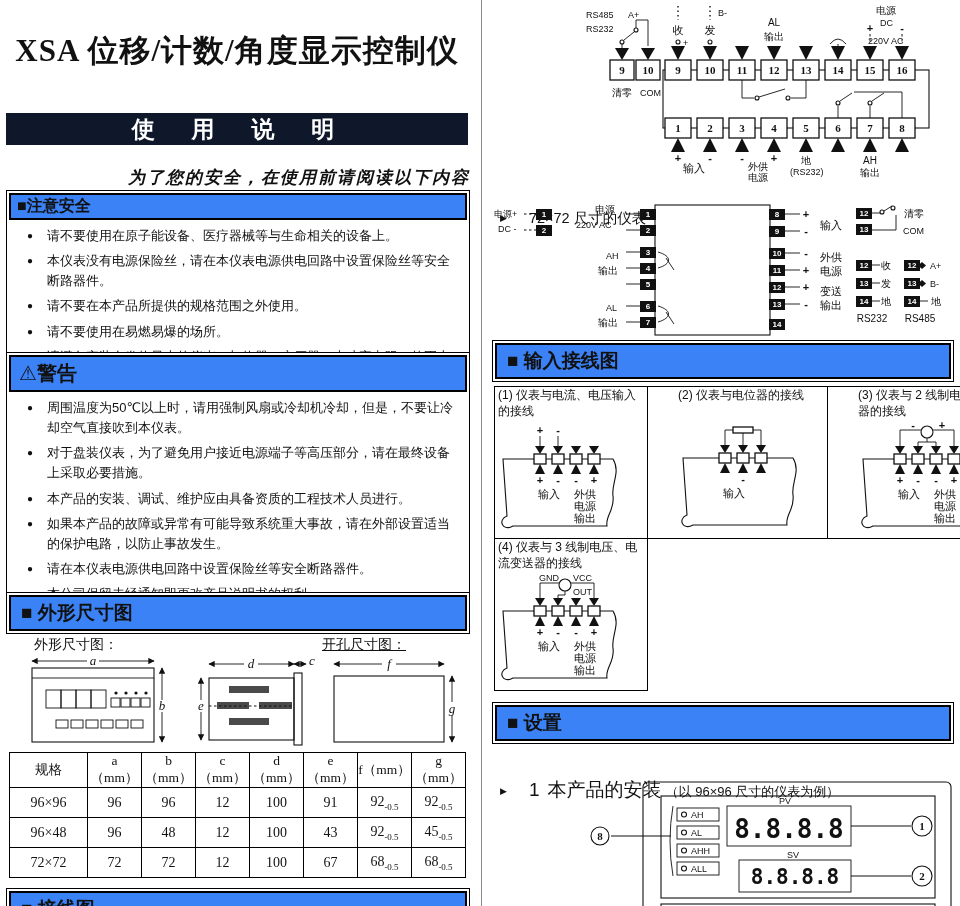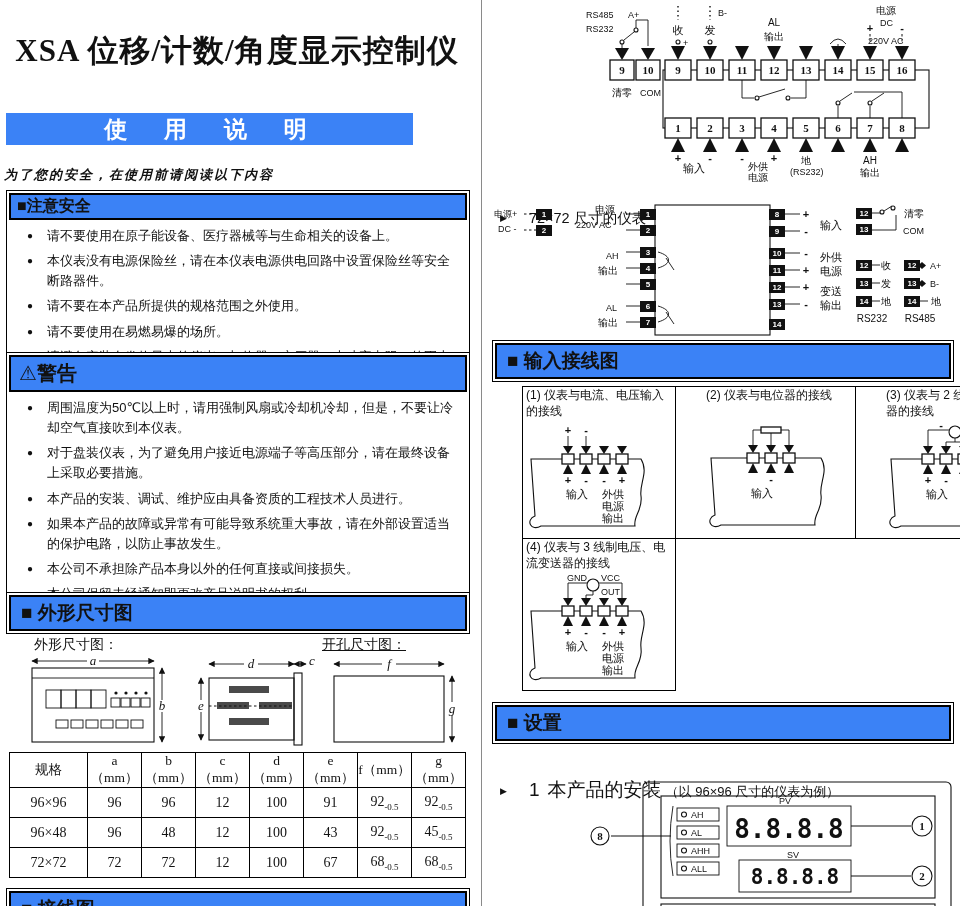--- a/index.html
+++ b/index.html
@@ -8,24 +8,24 @@
   .col{position:absolute;top:0;}
   #col-left{left:4px;width:466px;height:906px;}
   #col-right{left:490px;width:468px;height:906px;}
   #divider{position:absolute;left:481px;top:0;width:1px;height:906px;background:#8a8a8a;}
 
   .abs{position:absolute;}
 
   
   .doc-title{left:0;top:30px;width:466px;text-align:center;font-family:"Liberation Serif","DejaVu Serif",serif;
              font-weight:bold;font-size:31px;letter-spacing:1px;}
-  .usage-bar{left:2px;top:113px;width:407px;height:32px;background:#3b82f6;color:#fff;
+  .usage-bar{left:2px;top:113px;width:462px;height:32px;background:#0f172a;color:#fff;
              font-weight:bold;font-size:23px;text-align:center;line-height:32px;letter-spacing:8px;white-space:pre;}
-  .safety-note{left:0;top:166px;width:466px;text-align:left;font-family:"Liberation Serif","DejaVu Serif",serif;
-               font-style:italic;font-weight:bold;font-size:13px;letter-spacing:2px;}
+  .safety-note{left:0;top:166px;width:466px;text-align:right;font-family:"Liberation Serif","DejaVu Serif",serif;
+               font-style:italic;font-weight:bold;font-size:17px;letter-spacing:2px;}
 
   
   .sec-box{border:1px solid #000;background:#fff;}
   .sec-head{margin:2px;border:2px solid #000;background:#3b82f6;font-weight:bold;}
   .head-sm{font-size:16px;padding:1px 6px;}
   .head-lg{font-size:20px;padding:3px 8px;}
   .head-md{font-size:19px;padding:3px 10px;}
 
   ul.blist{list-style:none;margin:6px 0 6px 0;padding:0 8px 0 6px;}
   ul.blist li{display:flex;font-size:13px;line-height:1.55;margin:5px 0;}
@@ -40,21 +40,21 @@
   
   table.dimtab{border-collapse:collapse;table-layout:fixed;width:456px;
                font-family:"Liberation Serif","DejaVu Serif",serif;font-size:14px;}
   table.dimtab th,table.dimtab td{border:1px solid #000;text-align:center;padding:0;}
   table.dimtab th{font-weight:normal;height:25px;font-size:13.5px;}
   table.dimtab td{height:29px;}
   table.dimtab sub{font-size:9px;}
 
   
   .iw-row{display:flex;}
-  .iw-cell{width:152px;border:1px solid #000;background:#fff;margin-left:28px;}
+  .iw-cell{width:152px;border:1px solid #000;background:#fff;}
   .iw-cell + .iw-cell{margin-left:-1px;padding-left:27px;}
   .iw-cap{font-size:12px;line-height:1.3;padding:1px 3px;min-height:32px;box-sizing:border-box;}
 
   .cap-line{font-size:14.5px;margin-top:27px;}
   .cap-line .tri{font-size:9px;vertical-align:2px;margin-right:22px;}
   .set-cap .num{font-size:19px;}
   .set-cap .t{font-size:19px;}
   .set-cap .note{font-size:13px;}
 
   
@@ -131,21 +131,21 @@
         <li>
             <span class="dot">●</span>
             <span class="btxt">本产品的安装、调试、维护应由具备资质的工程技术人员进行。</span>
           </li>
         <li>
             <span class="dot">●</span>
             <span class="btxt">如果本产品的故障或异常有可能导致系统重大事故，请在外部设置适当的保护电路，以防止事故发生。</span>
           </li>
         <li>
             <span class="dot">●</span>
-            <span class="btxt">本公司不承担除产品本身以外的任何直接或间接损失。</span>
+            <span class="btxt">请在本仪表电源供电回路中设置保险丝等安全断路器件。</span>
           </li>
         <li>
             <span class="dot">●</span>
             <span class="btxt">本公司保留未经通知即更改产品说明书的权利。</span>
           </li>
       </ul>
     </div>
 
     <div class="abs sec-box" style="left:2px;top:592px;width:462px;">
       <div class="sec-head head-md">■ 外形尺寸图</div>

